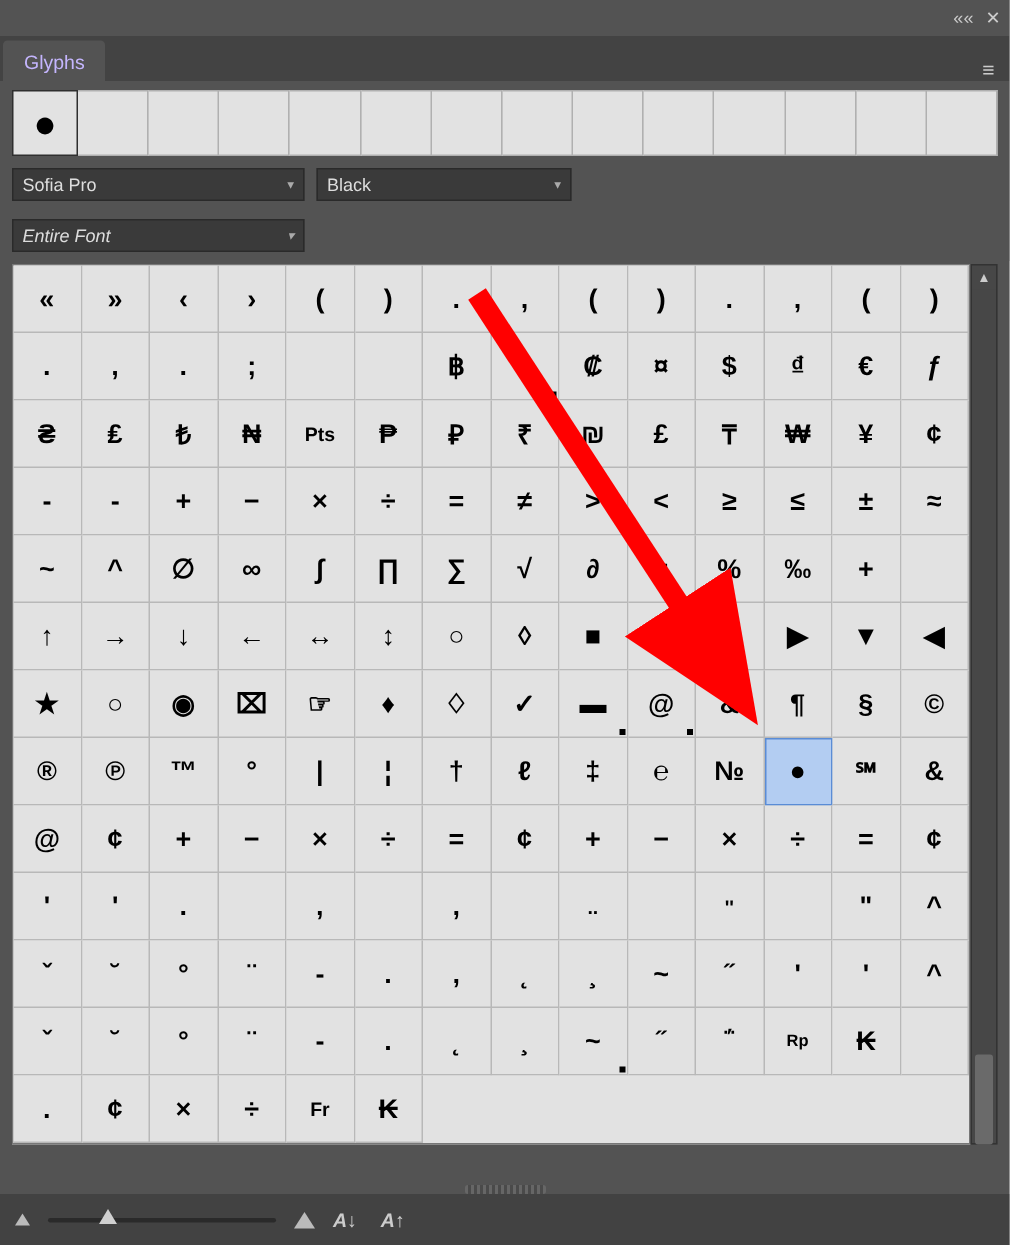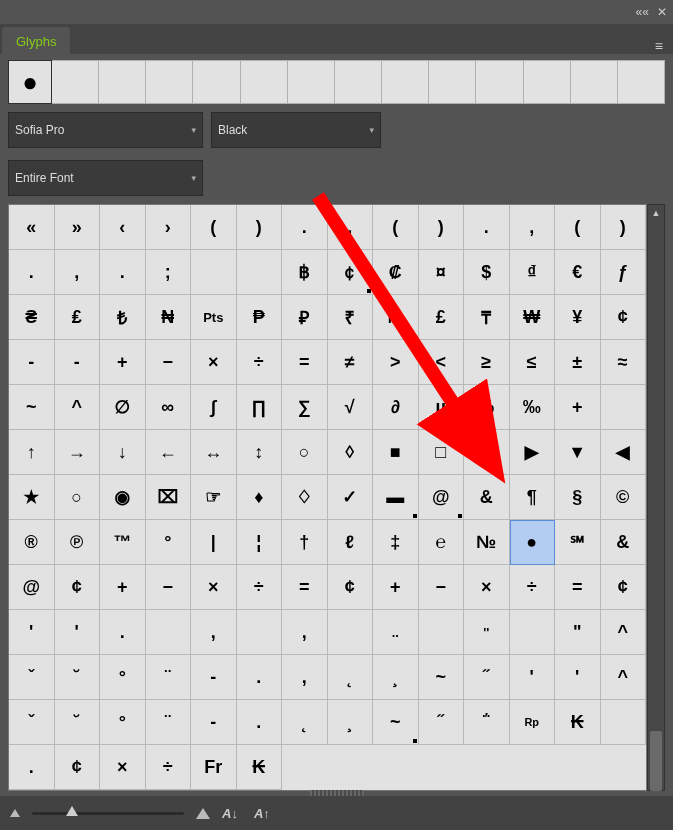--- a/index.html
+++ b/index.html
@@ -24,21 +24,21 @@
   }
   .titlebar .icon { color: #ccc; cursor: pointer; font-size: 12px; }
   .tabbar {
     height: 30px;
     background: #434343;
     display: flex;
     align-items: flex-end;
   }
   .tab {
     background: #535353;
-    color: #84cc16;
+    color: #c4b5fd;
     padding: 7px 14px 5px 14px;
     font-size: 13px;
     border-top-left-radius: 3px;
     border-top-right-radius: 3px;
     margin-left: 2px;
   }
   .tabmenu {
     margin-left: auto;
     padding: 0 10px;
     color: #ccc;
@@ -77,36 +77,36 @@
     height: 44px;
   }
   .dropdown-row {
     display: flex;
     gap: 8px;
     padding: 6px 0;
   }
   .dropdown {
     background: #3a3a3a;
     border: 1px solid #2a2a2a;
-    height: 36px;
+    height: 22px;
     display: flex;
     align-items: center;
     padding: 0 6px;
     color: #ddd;
     font-size: 12px;
     position: relative;
   }
   .dropdown .chev {
     margin-left: auto;
     font-size: 9px;
     color: #aaa;
   }
   .dd-font { width: 195px; }
   .dd-weight { width: 170px; align-items: center; }
-  .dd-filter { width: 195px; }
+  .dd-filter { width: 195px; font-style: italic; }
   .grid-wrap {
     position: relative;
     padding: 2px 8px 8px 8px;
   }
   .grid-scroll {
     display: flex;
   }
   .glyph-grid {
     background: #e2e2e2;
     border: 1px solid #777;
@@ -459,21 +459,21 @@
         <div class="glyph-cell tick">~</div>
         <div class="glyph-cell">˝</div>
         <div class="glyph-cell">΅</div>
         <div class="glyph-cell" style="font-size: 11px;">Rp</div>
         <div class="glyph-cell">₭</div>
         <div class="glyph-cell"></div>
         <div class="glyph-cell">.</div>
         <div class="glyph-cell">¢</div>
         <div class="glyph-cell">×</div>
         <div class="glyph-cell">÷</div>
-        <div class="glyph-cell" style="font-size: 18px;">Fr</div>
+        <div class="glyph-cell" style="font-size: 13px;">Fr</div>
         <div class="glyph-cell">₭</div>
         <div class="glyph-cell" style="border-right: none; border-bottom: none; background: rgb(226, 226, 226);"></div>
         <div class="glyph-cell" style="border-right: none; border-bottom: none; background: rgb(226, 226, 226);"></div>
         <div class="glyph-cell" style="border-right: none; border-bottom: none; background: rgb(226, 226, 226);"></div>
         <div class="glyph-cell" style="border-right: none; border-bottom: none; background: rgb(226, 226, 226);"></div>
         <div class="glyph-cell" style="border-right: none; border-bottom: none; background: rgb(226, 226, 226);"></div>
         <div class="glyph-cell" style="border-right: none; border-bottom: none; background: rgb(226, 226, 226);"></div>
         <div class="glyph-cell" style="border-right: none; border-bottom: none; background: rgb(226, 226, 226);"></div>
         <div class="glyph-cell" style="border-right: none; border-bottom: none; background: rgb(226, 226, 226);"></div>
       </div>

